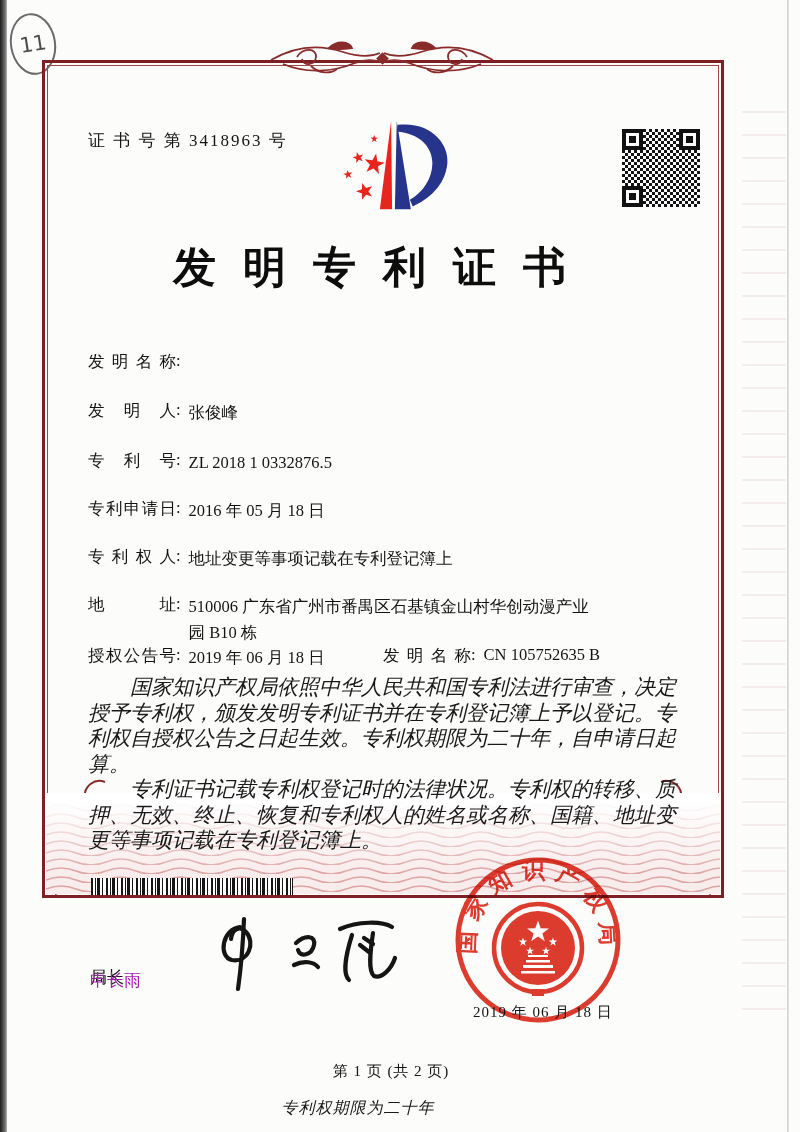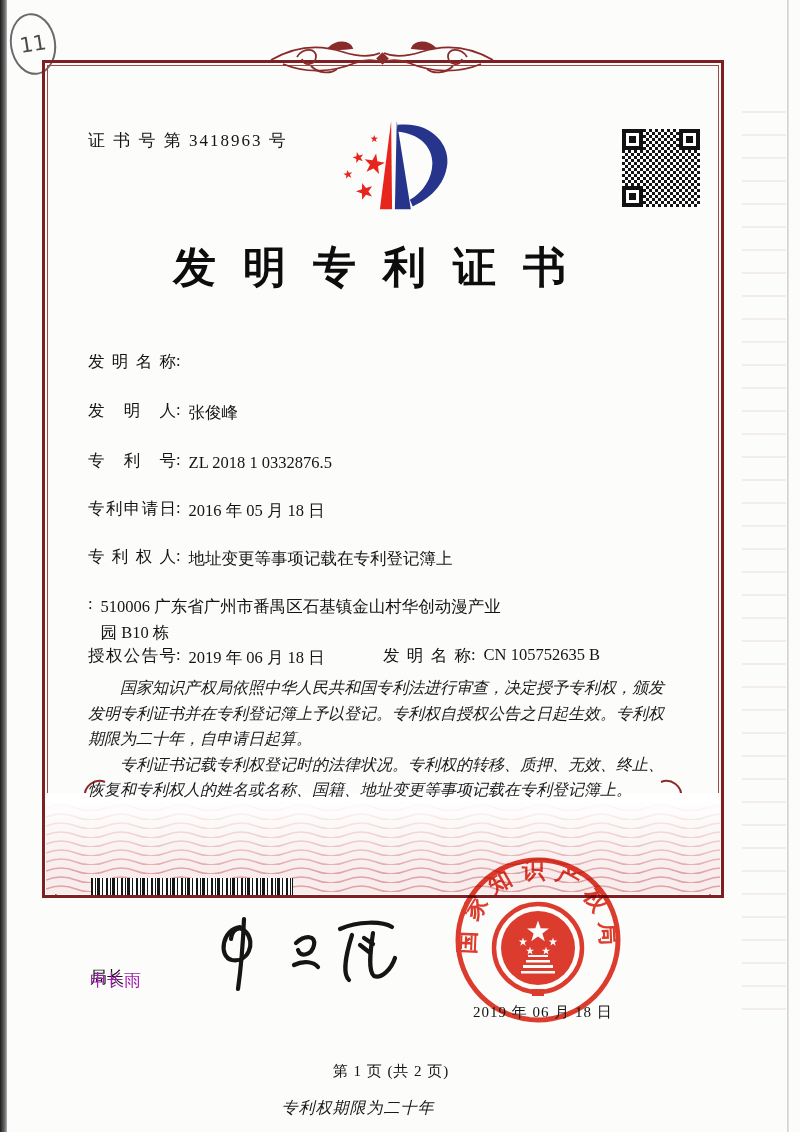--- a/index.html
+++ b/index.html
@@ -46,21 +46,21 @@
     font-size:43px; font-weight:bold; letter-spacing:27px; color:#0d0d0d; }
 
   .row { position:absolute; left:43px; right:34px; font-size:16.5px; color:#141414; display:flex; }
   .lbl { display:inline-block; width:88px; text-align:justify; text-align-last:justify; flex:none; }
   .colon { flex:none; margin-right:8px; }
   .val { flex:1; line-height:26px; }
   .r1{top:288px} .r2{top:337px} .r3{top:387px} .r4{top:435px} .r5{top:483px} .r6{top:531px} .r7{top:582px}
   .pair2 { position:absolute; left:295px; top:0; display:flex; }
   .addr-line { display:block; }
 
-  .paras { position:absolute; left:43px; right:44px; top:612px; font-size:16px;
+  .paras { position:absolute; left:43px; right:44px; top:612px; font-size:21px;
     font-style:italic; line-height:25.5px; color:#191919; }
   .paras p { text-indent:2em; }
 
   .guilloche { position:absolute; left:1px; right:1px; top:730px; bottom:1px; overflow:hidden; }
   .guilloche-fade { position:absolute; left:0; right:0; top:0; height:80px;
     background:linear-gradient(180deg,#ffffff 10%,rgba(255,255,255,0)); }
 
   .barcode { position:absolute; left:46px; top:815px; width:202px; height:17px;
     background:repeating-linear-gradient(90deg,#151515 0 2px,#fff 2px 4px,#151515 4px 5px,#fff 5px 6px,#151515 6px 9px,#fff 9px 11px,#151515 11px 12px,#fff 12px 15px); }
 
@@ -187,20 +187,21 @@
       <span class="lbl">专利申请日</span>
         <span class="colon">:</span>
       <span class="val">2016 年 05 月 18 日</span>
     </div>
     <div class="row r5">
       <span class="lbl">专利权人</span>
         <span class="colon">:</span>
       <span class="val">地址变更等事项记载在专利登记簿上</span>
     </div>
     <div class="row r6">
+      <span class="lbl">地址</span>
         <span class="colon">:</span>
       <span class="val">
           <span class="addr-line">510006 广东省广州市番禺区石基镇金山村华创动漫产业</span>
           <span class="addr-line">园 B10 栋</span>
         </span>
     </div>
     <div class="row r7">
       <span class="lbl">授权公告号</span>
         <span class="colon">:</span>
       <span class="val">2019 年 06 月 18 日</span>

